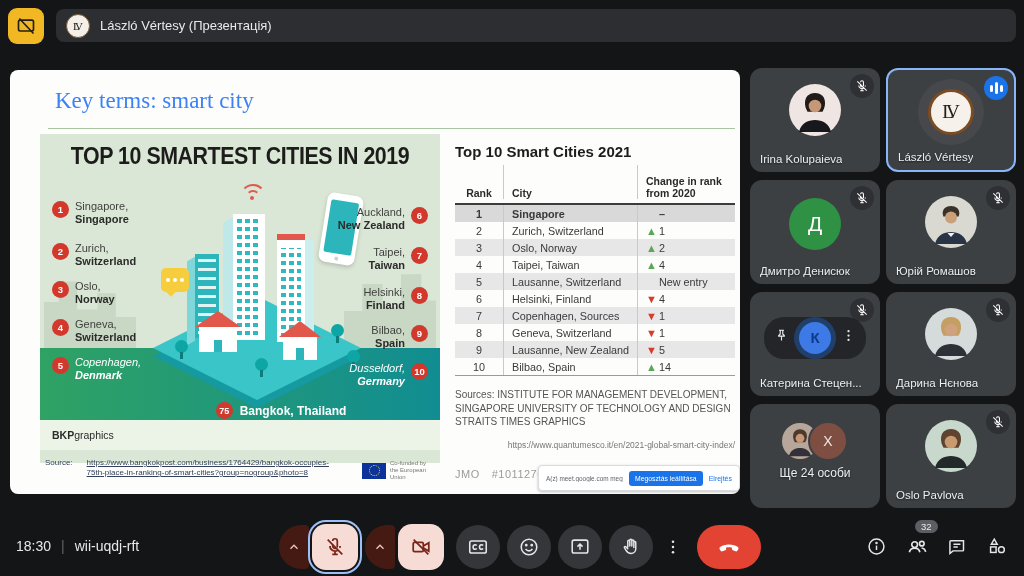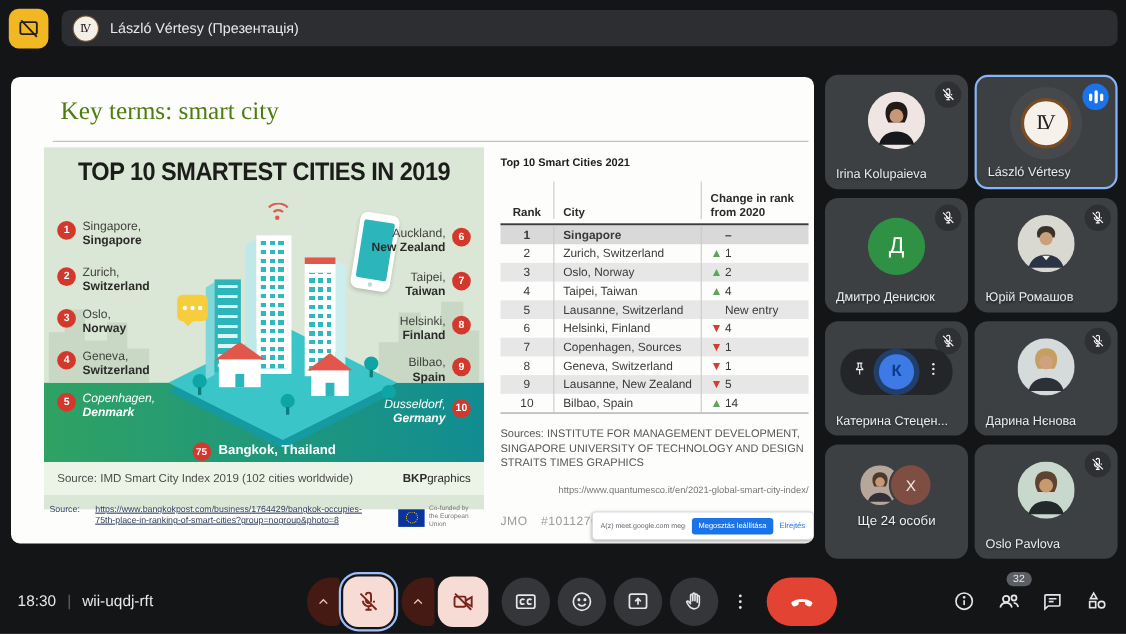--- a/index.html
+++ b/index.html
@@ -12,21 +12,21 @@
   .presenter-pill{position:absolute;left:56px;top:9px;right:8px;height:33px;background:#2c2e31;border-radius:8px;
                   display:flex;align-items:center;padding-left:10px;gap:10px;}
   .presenter-pill .pav-mini{width:22px;height:22px;border-radius:50%;background:#f4efe8;display:flex;align-items:center;
                   justify-content:center;font-family:"Liberation Serif",serif;font-size:11px;color:#26211d;border:1px solid #7b5a33;}
   .presenter-pill .ptxt{color:#e8eaed;font-size:13px;text-align:center;}
   .mono i{font-style:normal;font-family:"Liberation Serif",serif;}
   .mono i:first-child{margin-right:-0.42em;}
 
   
   .slide{position:absolute;left:10px;top:70px;width:730px;height:424px;background:#fdfdfc;border-radius:8px;overflow:hidden;}
-  .slide-title{position:absolute;left:45px;top:18px;font-family:"Liberation Serif",serif;font-size:23px;color:#4d7c0f;}
+  .slide-title{position:absolute;left:45px;top:18px;font-family:"Liberation Serif",serif;font-size:23px;color:#3b82f6;}
   .slide-rule{position:absolute;left:38px;right:5px;top:58px;height:1px;background:#a9c6a4;}
 
   
   .info{position:absolute;left:30px;top:64px;width:400px;height:329px;background:#dbe7d6;overflow:hidden;}
   .info-title{position:absolute;left:0;top:9px;width:100%;text-align:center;font-size:23px;font-weight:bold;
               letter-spacing:-0.5px;color:#1c1c1a;transform:scaleX(.93);}
   .sky{position:absolute;background:#c8d8c5;z-index:1;}
   .sky-l{left:4px;top:140px;width:92px;height:74px;clip-path:polygon(0 38%,16% 38%,16% 10%,36% 10%,36% 48%,58% 48%,58% 26%,78% 26%,78% 58%,100% 58%,100% 100%,0 100%);}
   .sky-r{right:4px;top:132px;width:92px;height:82px;clip-path:polygon(0 55%,20% 55%,20% 22%,42% 22%,42% 50%,62% 50%,62% 10%,84% 10%,84% 42%,100% 42%,100% 100%,0 100%);}
   .band{position:absolute;left:0;top:214px;width:100%;height:72px;background:linear-gradient(90deg,#2fa263,#118d92);z-index:0;}
@@ -35,21 +35,21 @@
   .strip .src{font-size:10.5px;color:#4c4c48;}
   .strip .credit{font-size:10.5px;color:#2b2b29;}
   .strip .credit b{font-weight:bold;}
   .info-item{position:absolute;display:flex;gap:6px;z-index:3;align-items:flex-start;}
   .info-item .rk{width:17px;height:17px;border-radius:50%;background:#d2392c;color:#fff;font-size:9.5px;font-weight:bold;
                  display:flex;align-items:center;justify-content:center;flex:0 0 17px;margin-top:1px;}
   .info-item .c1{display:block;font-size:11px;color:#3f3f3c;line-height:13px;}
   .info-item .c2{display:block;font-size:11px;font-weight:bold;color:#2b2b29;line-height:13px;}
   .info-item.right{flex-direction:row-reverse;text-align:right;}
   .info-item.onband .c1,.info-item.onband .c2{color:#fff;font-style:italic;}
-  .bangkok{position:absolute;left:0;top:268px;width:100%;display:flex;gap:7px;justify-content:center;z-index:3;}
+  .bangkok{position:absolute;left:0;top:268px;width:100%;display:flex;gap:7px;align-items:center;justify-content:center;z-index:3;padding-left:41px;}
   .bangkok .rk{width:17px;height:17px;border-radius:50%;background:#d2392c;color:#fff;font-size:9px;font-weight:bold;
                display:flex;align-items:center;justify-content:center;}
   .bangkok .bl{font-size:12px;font-weight:bold;color:#fff;}
 
   
   .illo{position:absolute;left:95px;top:42px;width:250px;height:244px;z-index:2;}
   .illo *{position:absolute;}
   .plat-sh{left:18px;top:128px;width:208px;height:104px;background:#149aa0;clip-path:polygon(50% 0,100% 50%,50% 100%,0 50%);}
   .plat{left:18px;top:120px;width:208px;height:104px;background:#3ac6c9;clip-path:polygon(50% 0,100% 50%,50% 100%,0 50%);}
   .b1{left:98px;top:38px;width:32px;height:126px;background:#fff;}
@@ -80,21 +80,21 @@
   .bubble:before{content:"";position:absolute;left:5px;top:10px;width:4px;height:4px;border-radius:50%;background:#fff;
                  box-shadow:7px 0 #fff,14px 0 #fff;}
   .bubble:after{content:"";position:absolute;left:6px;bottom:-3px;width:8px;height:8px;background:#f6cd3d;transform:rotate(45deg);}
   .wifi{left:104px;top:6px;width:26px;height:26px;}
   .wifi i{position:absolute;border:2px solid #df5a4e;border-radius:50%;border-color:#df5a4e transparent transparent transparent;}
   .wifi i:nth-child(1){left:1px;top:2px;width:22px;height:22px;}
   .wifi i:nth-child(2){left:7px;top:8px;width:10px;height:10px;}
   .wifi i:nth-child(3){left:11px;top:14px;width:4px;height:4px;background:#df5a4e;border:none;border-radius:50%;}
 
   
-  .tbl-title{position:absolute;left:445px;top:73px;font-size:10px;font-weight:bold;color:#1d1d1d;}
+  .tbl-title{position:absolute;left:445px;top:73px;font-size:15px;font-weight:bold;color:#1d1d1d;}
   .tbl{position:absolute;left:445px;top:95px;width:280px;}
   .thead{display:grid;grid-template-columns:48px 134px 98px;align-items:end;height:34px;padding-bottom:4px;
          border-bottom:2px solid #3c3c3c;font-size:10.5px;font-weight:bold;color:#2a2a2a;line-height:12px;}
   .thead .hc0{text-align:center;}
   .thead .hc1,.thead .hc2{padding-left:8px;border-left:1px solid #c9c9c9;align-self:stretch;display:flex;align-items:flex-end;padding-bottom:0;}
   .trows{border-bottom:1px solid #9a9a9a;}
   .trow{display:grid;grid-template-columns:48px 134px 98px;height:17px;align-items:center;font-size:10.8px;color:#3a3a3a;}
   .trow .c0{text-align:center;}
   .trow .c1,.trow .c2{padding-left:8px;border-left:1px solid #c9c9c9;align-self:stretch;display:flex;align-items:center;}
   .trow.shade{background:#e7e7e7;}
@@ -289,21 +289,20 @@
             <span class="c2">Germany</span>
           </span>
       </div>
 
       <div class="bangkok">
         <span class="rk">75</span>
         <span class="bl">Bangkok, Thailand</span>
       </div>
 
       <div class="strip">
-        <span class="src">Source: IMD Smart City Index 2019 (102 cities worldwide)</span>
         <span class="credit"><b>BKP</b><span>graphics</span></span>
       </div>
     </div>
 
     <div class="tbl-title">Top 10 Smart Cities 2021</div>
     <div class="tbl">
       <div class="thead">
         <span class="hc0">Rank</span>
         <span class="hc1">City</span>
         <span class="hc2">Change in rank from 2020</span>

